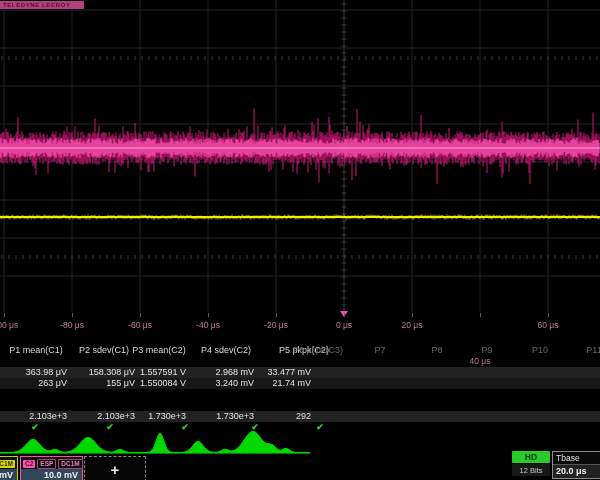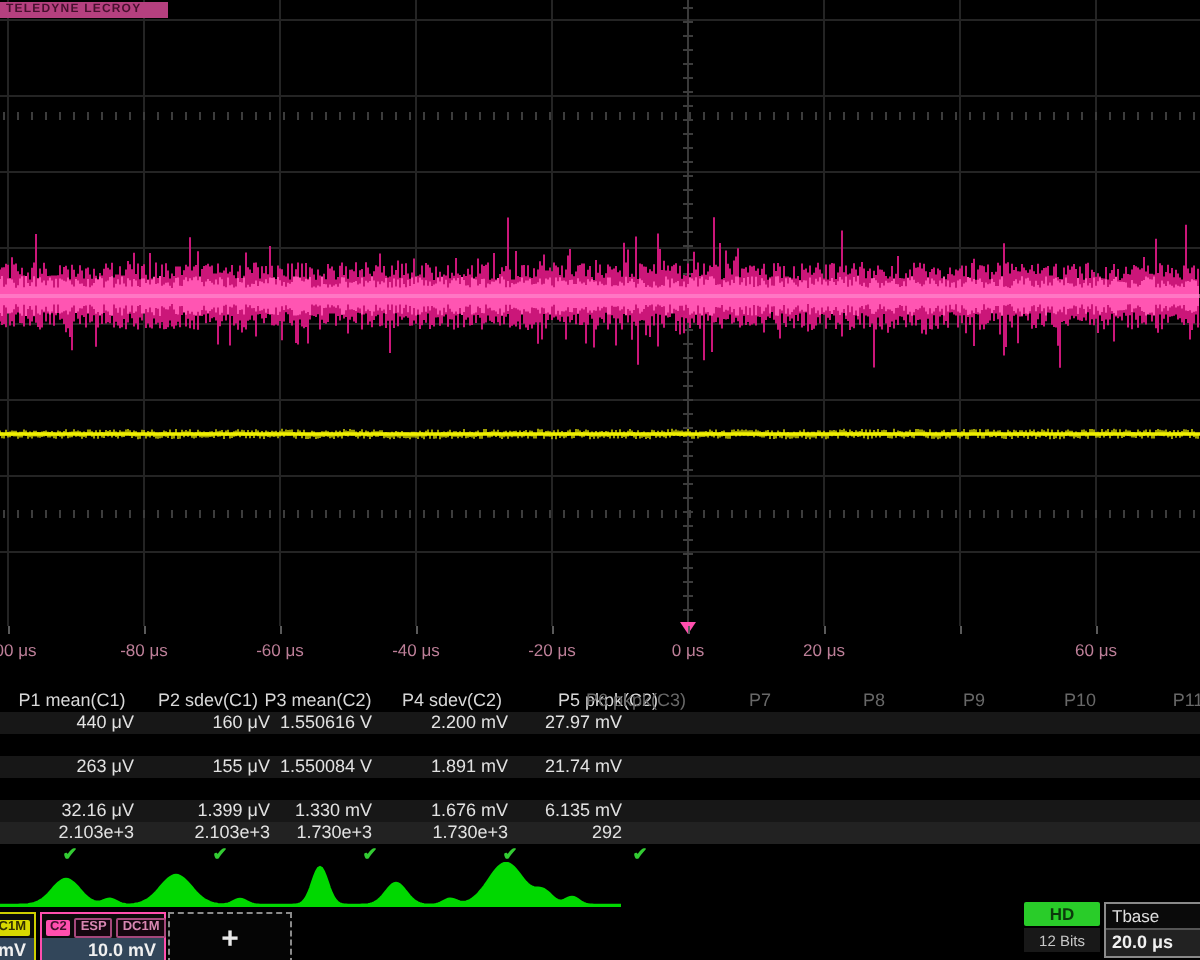--- a/index.html
+++ b/index.html
@@ -120,40 +120,33 @@
         <span class="mcell-h" style="left: 159px;">P3 mean(C2)</span>
         <span class="mcell-h" style="left: 226px;">P4 sdev(C2)</span>
         <span class="mcell-h" style="left: 286px; padding-left: 36px;">P5 pkpk(C2)</span>
         <span class="mcell-hd" style="left: 318px;">P6 pkpk(C3)</span>
         <span class="mcell-hd" style="left: 380px;">P7</span>
         <span class="mcell-hd" style="left: 437px;">P8</span>
         <span class="mcell-hd" style="left: 487px;">P9</span>
         <span class="mcell-hd" style="left: 540px;">P10</span>
         <span class="mcell-hd" style="left: 594px;">P11</span>
       </div>
-      <div class="mrow" style="top: 11px; height: 11px; line-height: 11px; background: rgb(23, 23, 23);">
-        <span class="mcell-v" style="right: 533px;">440 μV</span>
-        <span class="mcell-v" style="right: 465px;">160 μV</span>
-        <span class="mcell-v" style="right: 414px;">1.550616 V</span>
-        <span class="mcell-v" style="right: 346px;">2.200 mV</span>
-        <span class="mcell-v" style="right: 289px;">27.97 mV</span>
+      <div class="mrow" style="top: 22px; height: 11px; line-height: 11px; background: rgb(34, 34, 34);">
+        <span class="mcell-v" style="right: 533px;">363.98 μV</span>
+        <span class="mcell-v" style="right: 465px;">158.308 μV</span>
+        <span class="mcell-v" style="right: 414px;">1.557591 V</span>
+        <span class="mcell-v" style="right: 346px;">2.968 mV</span>
+        <span class="mcell-v" style="right: 289px;">33.477 mV</span>
       </div>
       <div class="mrow" style="top: 33px; height: 11px; line-height: 11px; background: rgb(23, 23, 23);">
         <span class="mcell-v" style="right: 533px;">263 μV</span>
         <span class="mcell-v" style="right: 465px;">155 μV</span>
         <span class="mcell-v" style="right: 414px;">1.550084 V</span>
-        <span class="mcell-v" style="right: 346px;">1.891 mV</span>
+        <span class="mcell-v" style="right: 346px;">3.240 mV</span>
         <span class="mcell-v" style="right: 289px;">21.74 mV</span>
-      </div>
-      <div class="mrow" style="top: 55px; height: 11px; line-height: 11px; background: rgb(23, 23, 23);">
-        <span class="mcell-v" style="right: 533px;">32.16 μV</span>
-        <span class="mcell-v" style="right: 465px;">1.399 μV</span>
-        <span class="mcell-v" style="right: 414px;">1.330 mV</span>
-        <span class="mcell-v" style="right: 346px;">1.676 mV</span>
-        <span class="mcell-v" style="right: 289px;">6.135 mV</span>
       </div>
       <div class="mrow" style="top: 66px; height: 11px; line-height: 11px; background: rgb(34, 34, 34);">
         <span class="mcell-v" style="right: 533px;">2.103e+3</span>
         <span class="mcell-v" style="right: 465px;">2.103e+3</span>
         <span class="mcell-v" style="right: 414px;">1.730e+3</span>
         <span class="mcell-v" style="right: 346px;">1.730e+3</span>
         <span class="mcell-v" style="right: 289px;">292</span>
       </div>
       <div class="mrow" style="top: 77px; height: 11px; line-height: 11px;">
         <span class="mcheck" style="left: 35px;">✔</span>

